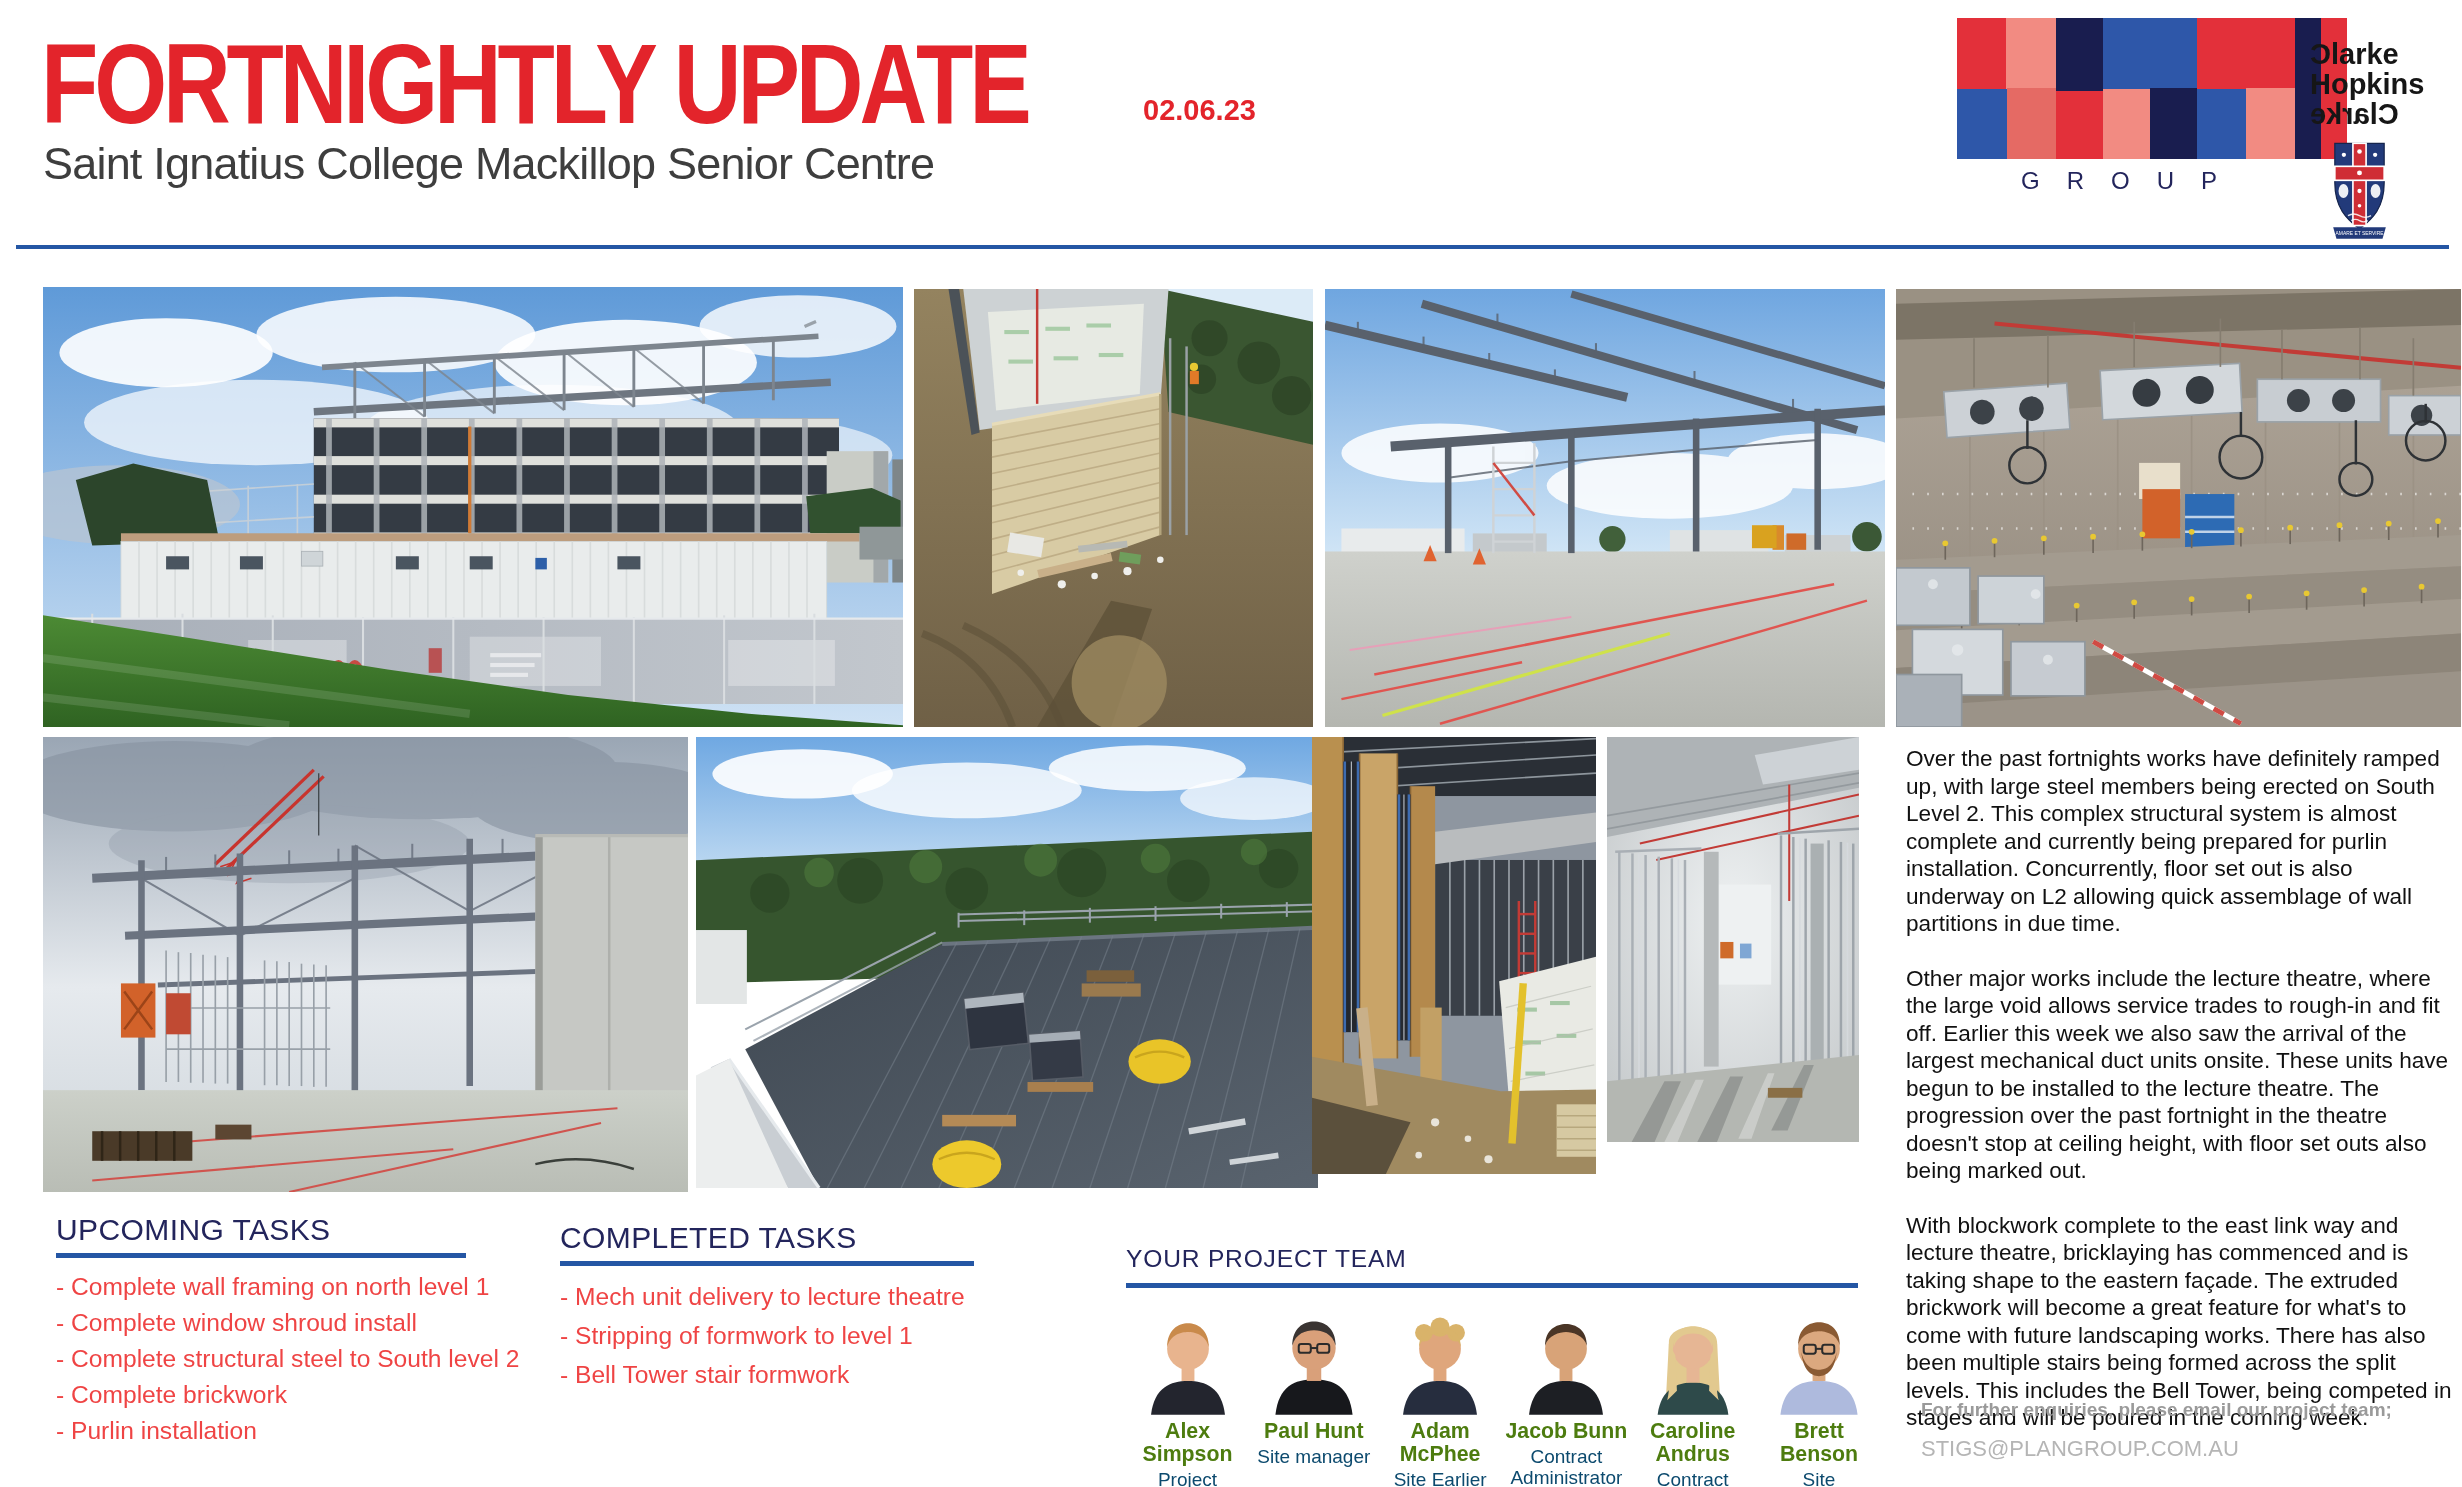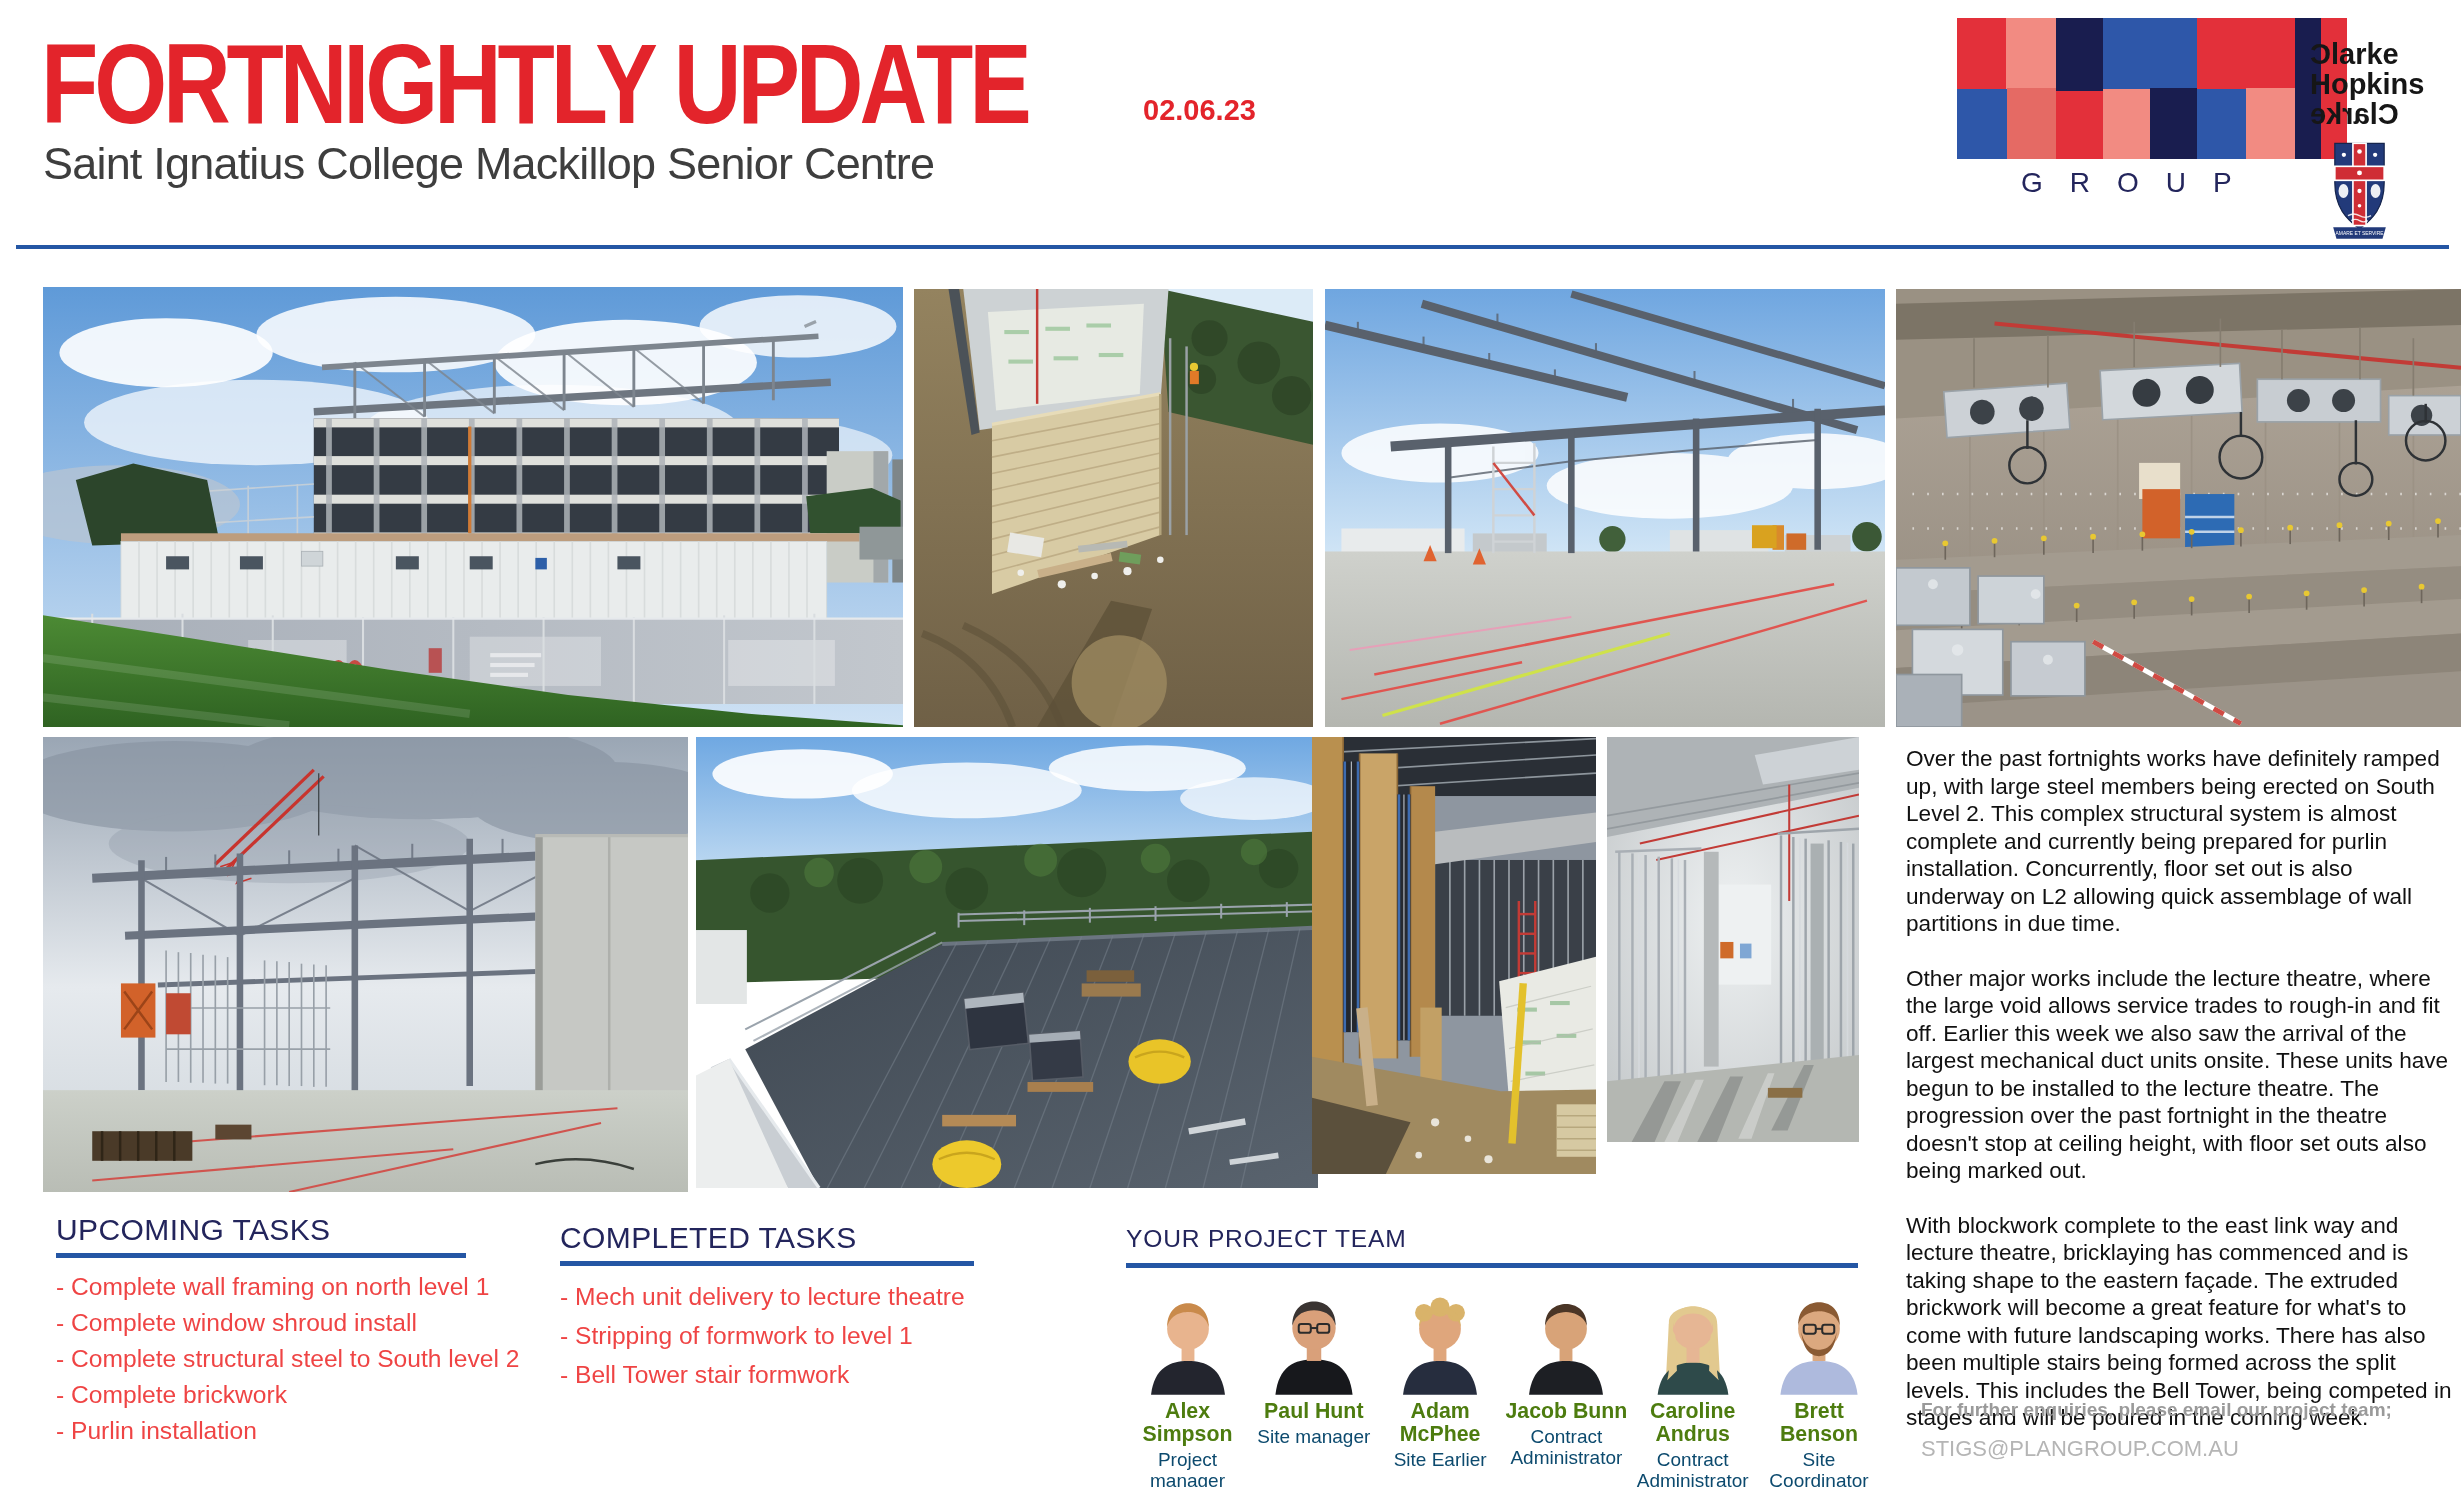--- a/index.html
+++ b/index.html
@@ -15,38 +15,38 @@
 
   
   .plan-word{position:absolute;left:1957px;top:18px;font-family:"DejaVu Sans",sans-serif;
              font-size:141px;font-weight:700;letter-spacing:-1.6px;line-height:1;}
   .pl{-webkit-background-clip:text;background-clip:text;color:transparent;display:inline-block;}
   .pl-p{background:conic-gradient(from 0deg,#f28b82 0 90deg,#e56a64 90deg 180deg,#2e57a9 180deg 270deg,#e3303a 270deg 360deg);}
   .pl-l{background:linear-gradient(180deg,#191d4f 0 52%,#e3303a 52% 100%);}
   .pl-a{background:conic-gradient(from 0deg,#2e57a9 0 90deg,#191d4f 90deg 180deg,#f28b82 180deg 270deg,#2e57a9 270deg 360deg);}
   .pl-n{background:conic-gradient(from 0deg,#e3303a 0 90deg,#f28b82 90deg 180deg,#2e57a9 180deg 270deg,#e3303a 270deg 360deg);}
   .pl-dot{background:linear-gradient(90deg,#191d4f 0 50%,#e3303a 50% 100%);}
-  .plan-group{position:absolute;left:2021px;top:167px;font-size:28px;color:#23255c;letter-spacing:27px;font-weight:400;}
+  .plan-group{position:absolute;left:2021px;top:167px;font-size:24px;color:#23255c;letter-spacing:27px;font-weight:400;}
 
   
   .chc{position:absolute;left:2310px;top:39px;font-size:29px;font-weight:700;line-height:30px;color:#161616;width:164px;}
   .flip{display:inline-block;transform:scaleX(-1);}
   .crest{position:absolute;left:2333px;top:140px;}
 
   
   figure{margin:0;padding:0;position:absolute;}
   figure svg{display:block;width:100%;height:100%;}
 
   
   .report{position:absolute;left:1906px;top:745px;width:548px;font-size:22.6px;line-height:27.5px;color:#111;}
   .report p{margin:0 0 27px 0;}
 
   
   .sec-h{font-size:30px;font-weight:400;color:#23255c;letter-spacing:0.4px;}
-  .sec-h.small{font-size:24.6px;letter-spacing:0.8px;}
+  .sec-h.small{font-size:24.6px;letter-spacing:0.8px;margin-top:20px;}
   .rule{height:4.9px;background:#2456a4;margin-top:5.7px;}
   .tasks{list-style:none;margin:11.5px 0 0 0;padding:0;font-size:24.6px;color:#ef4444;}
   .upcoming{position:absolute;left:56px;top:1213px;width:483px;}
   .upcoming .tasks li{line-height:36px;}
   .completed{position:absolute;left:560px;top:1221px;width:499px;}
   .completed .tasks li{line-height:39px;}
 
   
   .team{position:absolute;left:1126px;top:1225px;width:759px;}
   .team .rule{height:5.7px;margin-top:9.8px;width:732px;}

